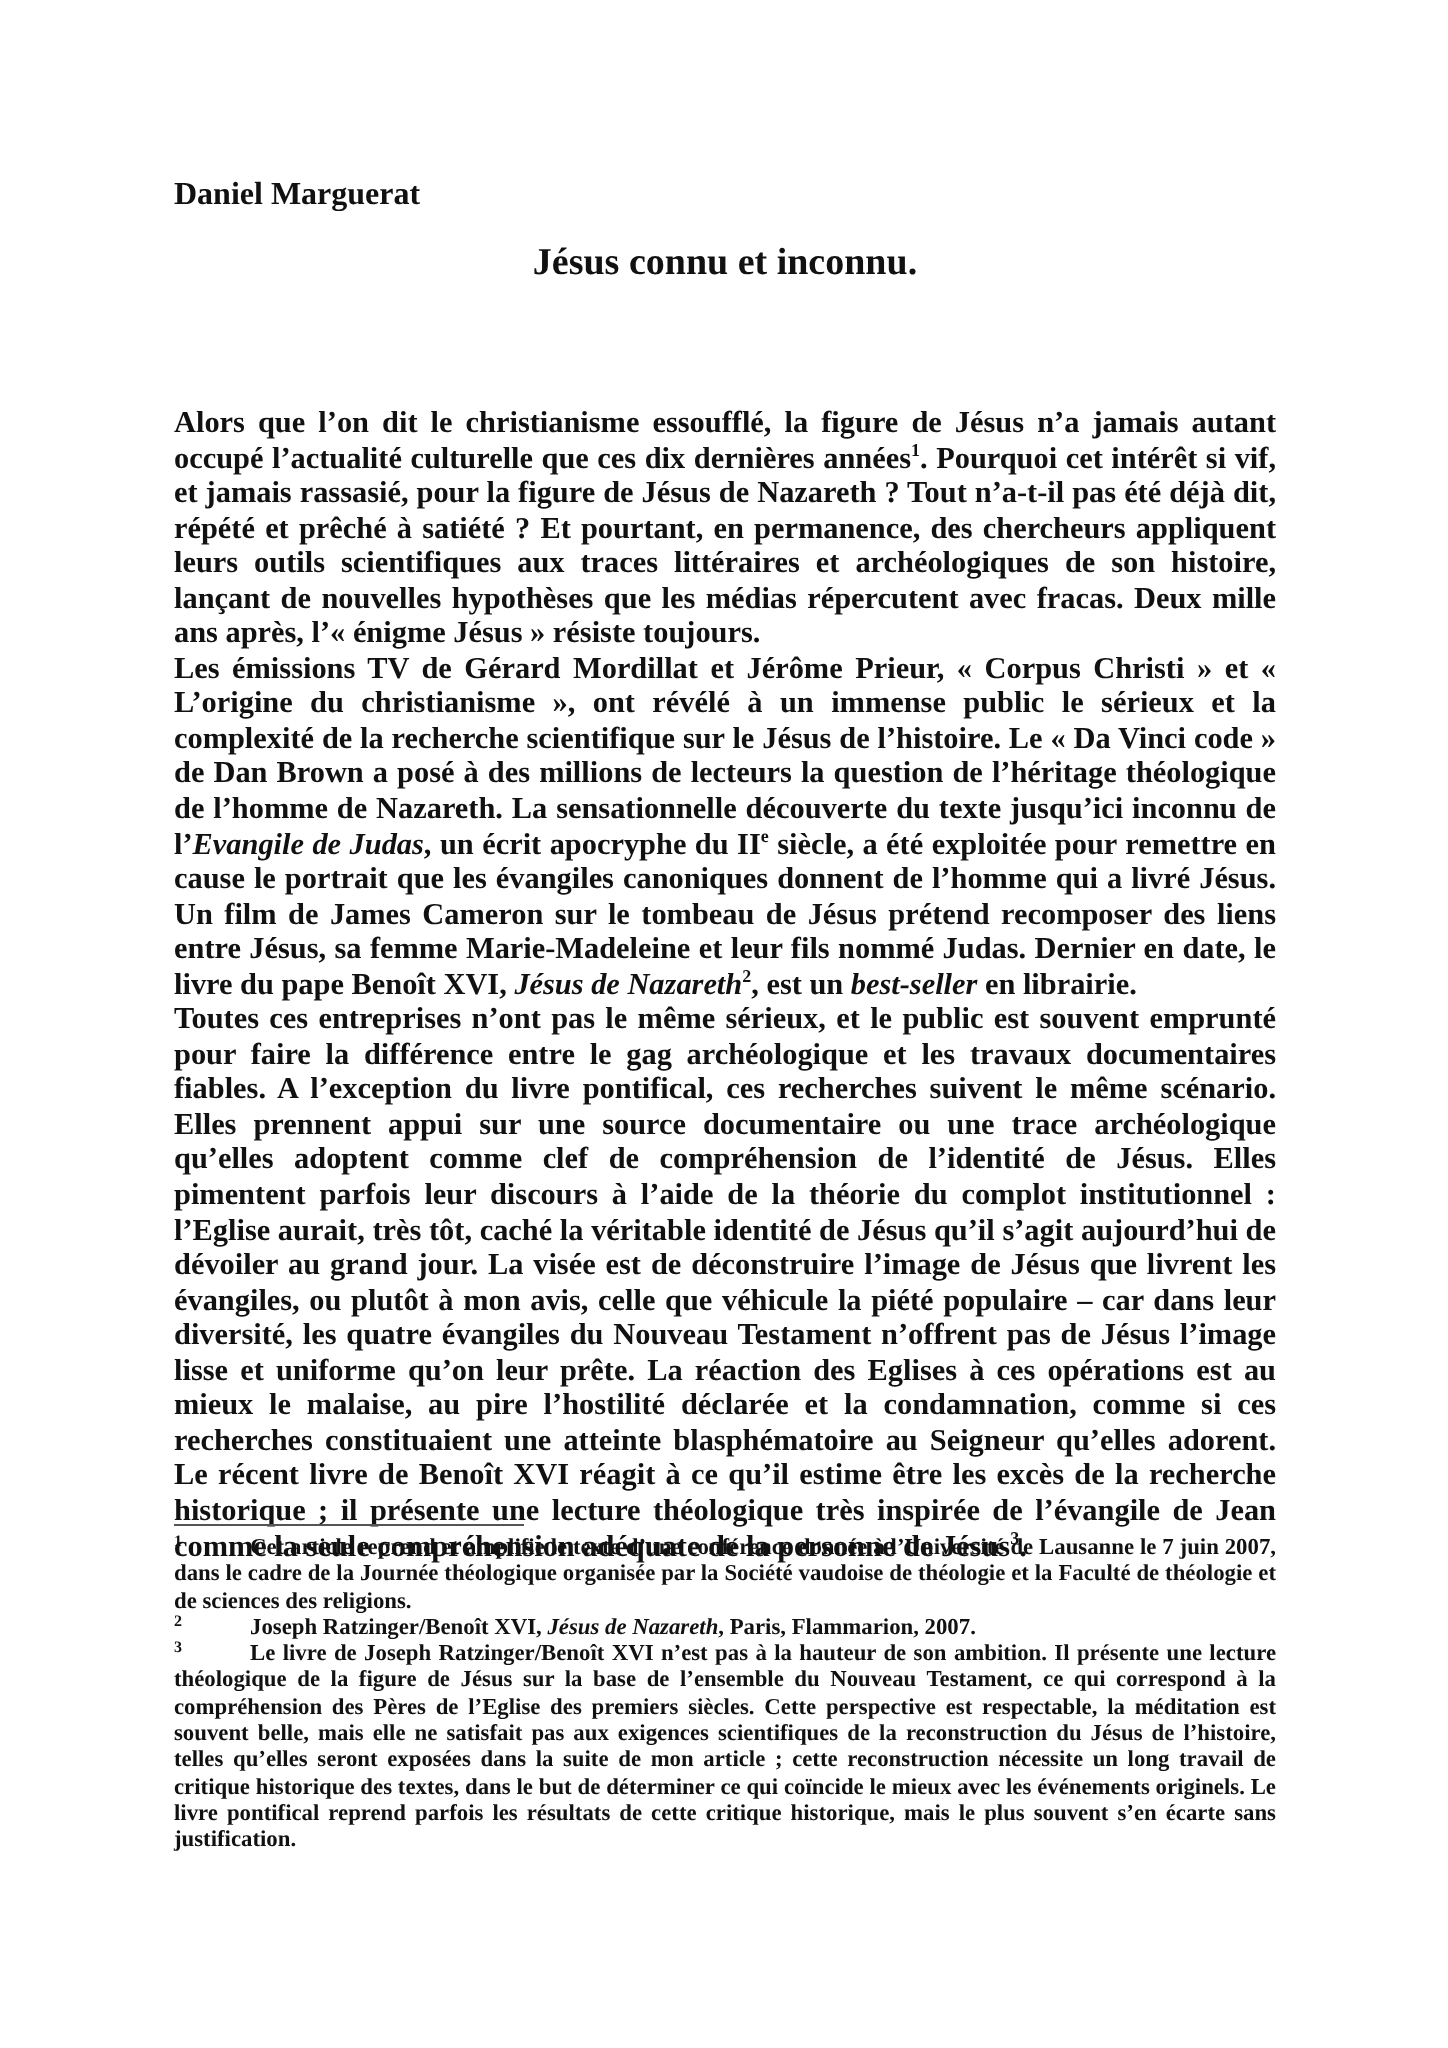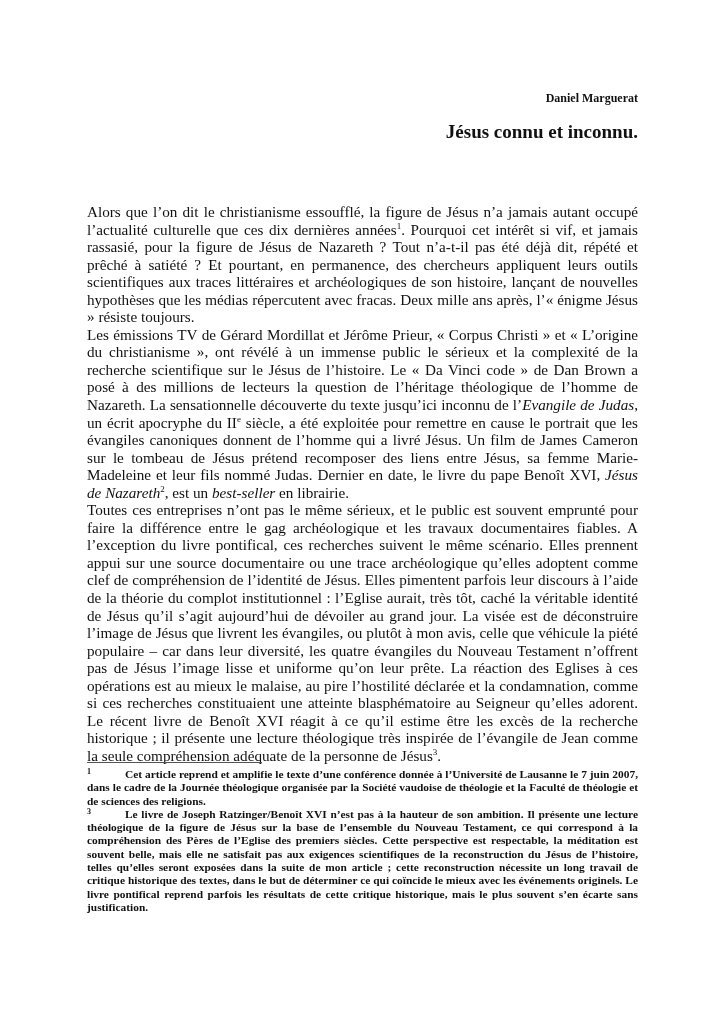--- a/index.html
+++ b/index.html
@@ -1,25 +1,25 @@
 <!DOCTYPE html>
 <html><head>
 <meta charset="utf-8">
 <style>
   html, body { margin: 0; padding: 0; background: #ffffff; }
   body { width: 724px; height: 1024px; position: relative; overflow: hidden;
          font-family: "Liberation Serif", serif; color: #111; }
   .page { position: absolute; left: 87px; top: 0; width: 551px; }
-  .author { position: absolute; top: 88px; left: 0; width: 551px; text-align: right;
-            font-weight: bold; font-size: 12px; line-height: 20px; }
-  .title { position: absolute; top: 121px; left: 0; width: 551px; text-align: right;
+  .author { position: absolute; top: 88px; left: 0; width: 551px; text-align: left;
+            font-weight: bold; font-size: 16px; line-height: 20px; }
+  .title { position: absolute; top: 121px; left: 0; width: 551px; text-align: center;
            font-weight: bold; font-size: 19px; line-height: 22.5px; }
   .body { position: absolute; top: 203px; left: 0; width: 551px;
           font-size: 15.2px; line-height: 17.55px; text-align: justify; }
-  .body p { margin: 0; }
+  .body p { margin: 0; font-weight: bold; }
   sup { font-size: 9px; line-height: 0; vertical-align: 6px; }
   .rule { position: absolute; top: 762px; left: 0; width: 175px; height: 1px; background: #555; }
   .notes { position: absolute; top: 768px; left: 0; width: 551px;
            font-size: 11.4px; line-height: 13.3px; text-align: justify; }
   .note { margin: 0; font-weight: bold; }
   .note .num { font-size: 8px; vertical-align: 4px; line-height: 0; display: inline-block; width: 38px; }
 </style>
 </head>
 <body>
 
@@ -32,15 +32,16 @@
   <div class="body">
     <p><span>Alors que l’on dit le christianisme essoufflé, la figure de Jésus n’a jamais autant occupé l’actualité culturelle que ces dix dernières années</span><sup>1</sup><span>. Pourquoi cet intérêt si vif, et jamais rassasié, pour la figure de Jésus de Nazareth ? Tout n’a-t-il pas été déjà dit, répété et prêché à satiété ? Et pourtant, en permanence, des chercheurs appliquent leurs outils scientifiques aux traces littéraires et archéologiques de son histoire, lançant de nouvelles hypothèses que les médias répercutent avec fracas. Deux mille ans après, l’« énigme Jésus » résiste toujours.</span></p>
     <p><span>Les émissions TV de Gérard Mordillat et Jérôme Prieur, « Corpus Christi » et « L’origine du christianisme », ont révélé à un immense public le sérieux et la complexité de la recherche scientifique sur le Jésus de l’histoire. Le « Da Vinci code » de Dan Brown a posé à des millions de lecteurs la question de l’héritage théologique de l’homme de Nazareth. La sensationnelle découverte du texte jusqu’ici inconnu de l’</span><i>Evangile de Judas</i><span>, un écrit apocryphe du II</span><sup>e</sup><span> siècle, a été exploitée pour remettre en cause le portrait que les évangiles canoniques donnent de l’homme qui a livré Jésus. Un film de James Cameron sur le tombeau de Jésus prétend recomposer des liens entre Jésus, sa femme Marie-Madeleine et leur fils nommé Judas. Dernier en date, le livre du pape Benoît XVI, </span><i>Jésus de Nazareth</i><sup>2</sup><span>, est un </span><i>best-seller</i><span> en librairie.</span></p>
     <p><span>Toutes ces entreprises n’ont pas le même sérieux, et le public est souvent emprunté pour faire la différence entre le gag archéologique et les travaux documentaires fiables. A l’exception du livre pontifical, ces recherches suivent le même scénario. Elles prennent appui sur une source documentaire ou une trace archéologique qu’elles adoptent comme clef de compréhension de l’identité de Jésus. Elles pimentent parfois leur discours à l’aide de la théorie du complot institutionnel : l’Eglise aurait, très tôt, caché la véritable identité de Jésus qu’il s’agit aujourd’hui de dévoiler au grand jour. La visée est de déconstruire l’image de Jésus que livrent les évangiles, ou plutôt à mon avis, celle que véhicule la piété populaire – car dans leur diversité, les quatre évangiles du Nouveau Testament n’offrent pas de Jésus l’image lisse et uniforme qu’on leur prête. La réaction des Eglises à ces opérations est au mieux le malaise, au pire l’hostilité déclarée et la condamnation, comme si ces recherches constituaient une atteinte blasphématoire au Seigneur qu’elles adorent. Le récent livre de Benoît XVI réagit à ce qu’il estime être les excès de la recherche historique ; il présente une lecture théologique très inspirée de l’évangile de Jean comme la seule compréhension adéquate de la personne de Jésus</span><sup>3</sup><span>.</span></p>
   </div>
 
   <div class="rule"></div>
 
   <div class="notes">
     <p class="note"><span class="num">1</span><span>Cet article reprend et amplifie le texte d’une conférence donnée à l’Université de Lausanne le 7 juin 2007, dans le cadre de la Journée théologique organisée par la Société vaudoise de théologie et la Faculté de théologie et de sciences des religions.</span></p>
+    <p class="note"><span class="num">2</span><span>Joseph Ratzinger/Benoît XVI, </span><i>Jésus de Nazareth</i><span>, Paris, Flammarion, 2007.</span></p>
     <p class="note"><span class="num">3</span><span>Le livre de Joseph Ratzinger/Benoît XVI n’est pas à la hauteur de son ambition. Il présente une lecture théologique de la figure de Jésus sur la base de l’ensemble du Nouveau Testament, ce qui correspond à la compréhension des Pères de l’Eglise des premiers siècles. Cette perspective est respectable, la méditation est souvent belle, mais elle ne satisfait pas aux exigences scientifiques de la reconstruction du Jésus de l’histoire, telles qu’elles seront exposées dans la suite de mon article ; cette reconstruction nécessite un long travail de critique historique des textes, dans le but de déterminer ce qui coïncide le mieux avec les événements originels. Le livre pontifical reprend parfois les résultats de cette critique historique, mais le plus souvent s’en écarte sans justification.</span></p>
   </div>
 </div>
 
 </body></html>

